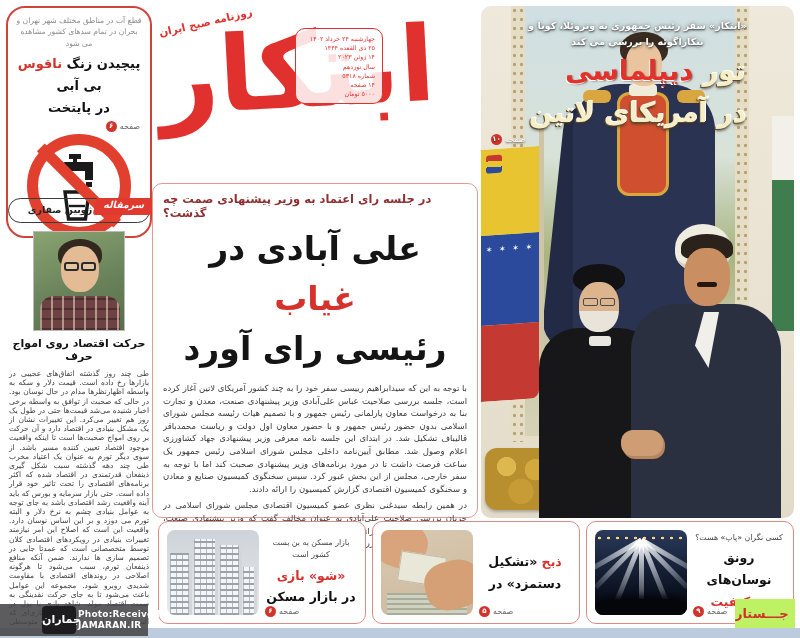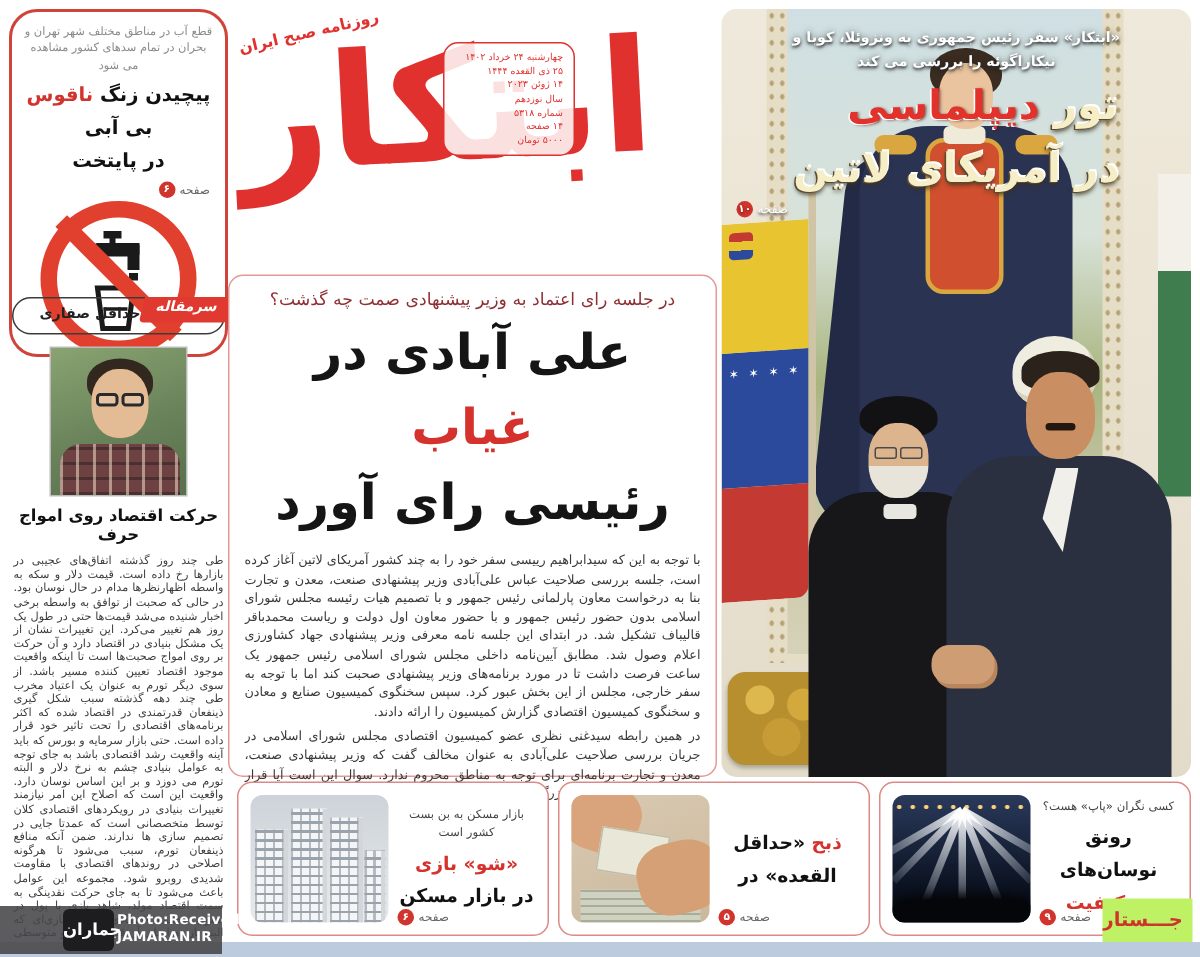--- a/index.html
+++ b/index.html
@@ -58,21 +58,21 @@
                 transform:rotate(-13deg); white-space:nowrap; }
   .mh-title { position:absolute; left:0; right:40px; top:6px; text-align:center; font-size:104px; font-weight:bold;
               color:#e0312e; line-height:1.25; transform:rotate(-3deg); }
   .date-box { position:absolute; left:143px; top:28px; width:88px; height:76px; border:1.5px solid #e0312e;
               border-radius:10px; background:rgba(255,255,255,.85); padding:5px 7px; }
   .date-box div { font-size:6.3px; line-height:9.2px; color:#e0312e; text-align:right; white-space:nowrap; }
 
   
   #main-article { left:152px; top:183px; width:326px; height:335px; border:1.5px solid #e39a97; border-radius:10px;
                   background:#fff; padding:8px 10px 4px; }
-  .ma-kicker { text-align:center; font-size:11.5px; font-weight:normal; color:#8e3032; margin-bottom:4px; }
+  .ma-kicker { text-align:left; font-size:11.5px; font-weight:bold; color:#8e3032; margin-bottom:4px; }
   .ma-head { text-align:center; font-size:33px; font-weight:bold; color:#151515; line-height:50px; }
   .ma-red { color:#d6322d; }
   .ma-body { margin-top:8px; font-size:8.5px; line-height:12.6px; color:#3a3a3a; text-align:justify; height:186px; overflow:hidden; }
   .ma-body p { margin-bottom:4px; }
   .ma-more { display:flex; align-items:center; gap:3px; margin-top:2px; font-size:8.5px; font-weight:bold; color:#c3382f; }
 
   
   #main-photo { left:481px; top:6px; width:313px; height:512px; border-radius:10px; overflow:hidden;
                 background:linear-gradient(180deg,#efe9db 0%,#e9e2d2 60%,#e2dbc9 100%); }
   .painting { position:absolute; left:30px; top:0; width:238px; height:436px;
@@ -208,21 +208,21 @@
         <path d="M16 40 L40 40 L36.5 67 L19.5 67 Z" fill="none" stroke="#1a1a1a" stroke-width="3.4"></path>
         <line x1="20" y1="54" x2="36" y2="54" stroke="#1a1a1a" stroke-width="2.4"></line>
       </svg>
       <div class="ban-ring"></div>
       <div class="ban-bar"></div>
     </div>
   </div>
 
   <div id="editorial" class="abs">
     <div class="ed-header">
-      <span class="ed-author">حداقل صفاری</span>
+      <span class="ed-author">ژوبین صفاری</span>
       <span class="ed-tab">سرمقاله</span>
     </div>
     <div class="ed-photo">
       <div class="ed-hair"></div>
       <div class="ed-face"></div>
       <div class="ed-glass">
           <span></span>
           <span></span>
         </div>
       <div class="ed-shirt"></div>
@@ -332,21 +332,21 @@
     <div class="st-img img-build">
       <div class="tower t1"></div>
         <div class="tower t2"></div>
         <div class="tower t3"></div>
         <div class="tower t4"></div>
     </div>
   </div>
 
   <div id="story-b" class="story">
     <div class="txt">
-      <div class="st-line"><span class="st-red">ذبح </span><span>«حداقل القعده» در</span></div>
+      <div class="st-line"><span class="st-red">ذبح </span><span>«تشکیل دستمزد» در</span></div>
       <div class="marker">
         <span>صفحه</span>
         <span class="page-dot">۵</span>
       </div>
     </div>
     <div class="st-img img-money">
       <div class="stack"></div>
         <div class="hand1"></div>
         <div class="note"></div>
         <div class="hand2"></div>

